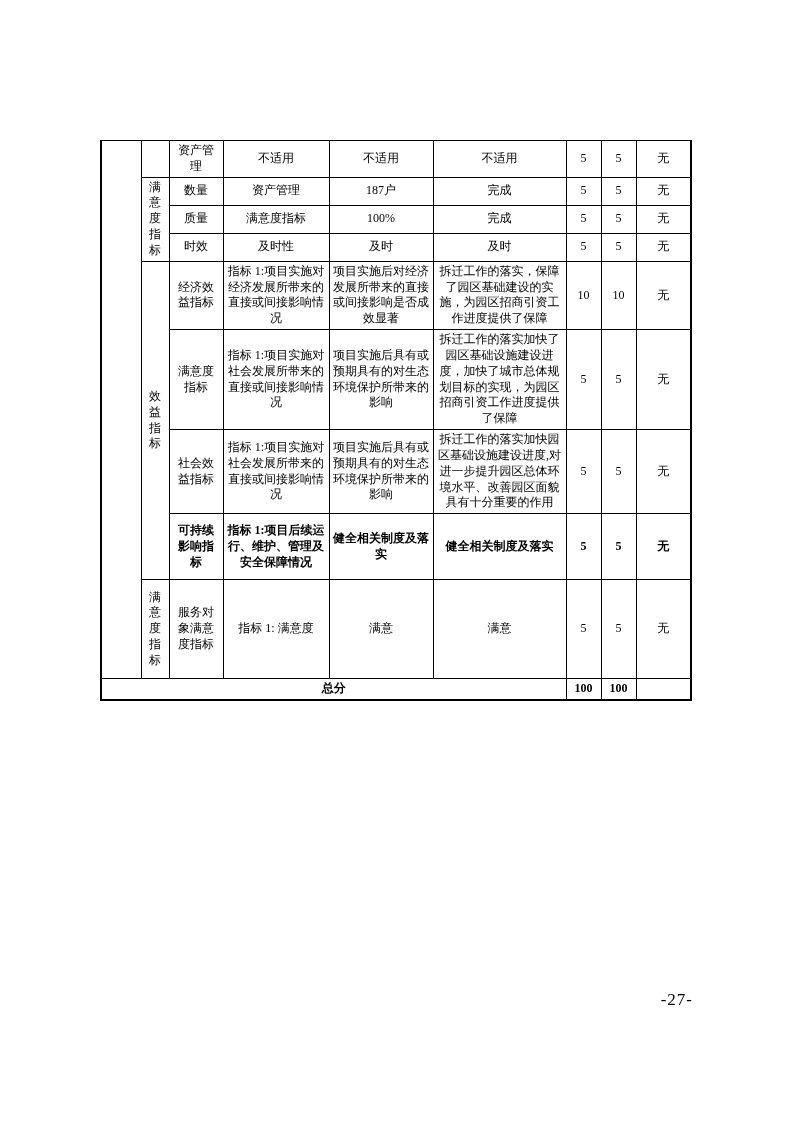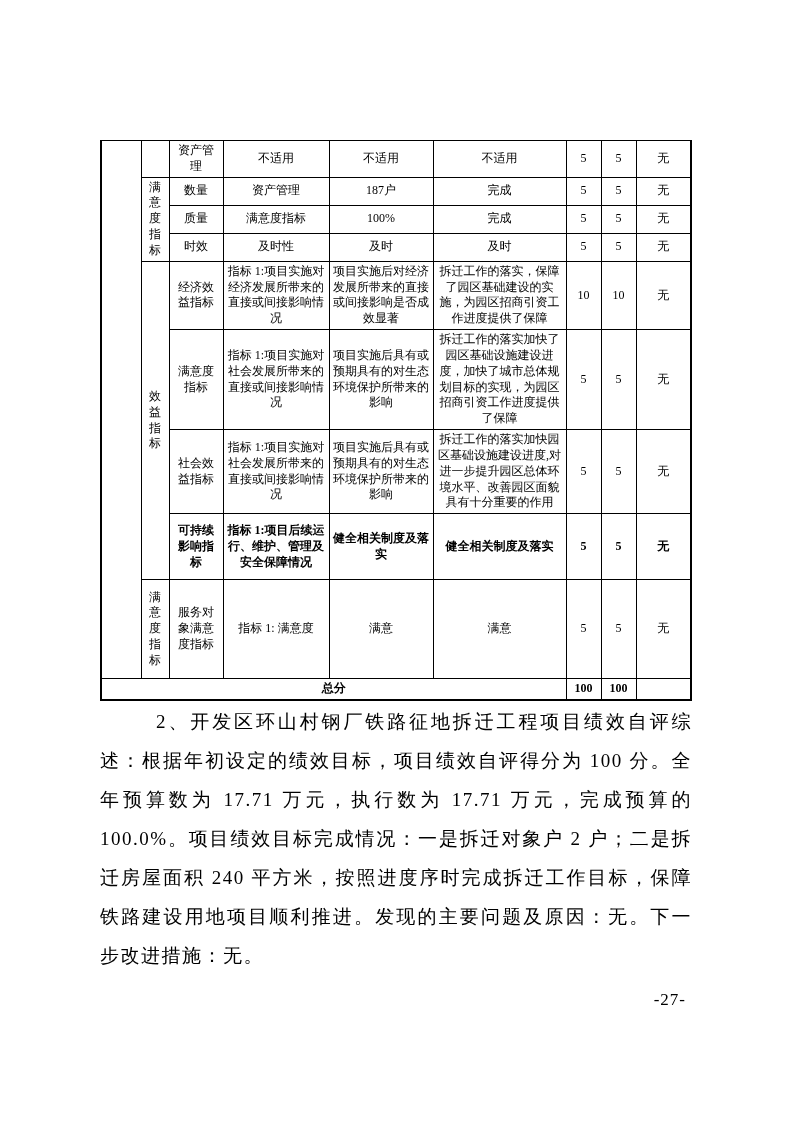--- a/index.html
+++ b/index.html
@@ -39,21 +39,21 @@
 
   
   .body-text {
     position:absolute; left:100px; top:702px; width:592px;
     font-size:19px; line-height:39px; letter-spacing:1.5px;
     text-align:justify; text-indent:56px;
   }
 
   
   .page-number {
-    position:absolute; top:990px; right:107px;
+    position:absolute; top:990px; right:100px;
     font-size:17px; letter-spacing:1px;
   }
 </style>
 </head>
 <body>
 
 <div class="page">
 
   <div class="table-wrap">
     <table class="perf">
@@ -167,17 +167,16 @@
         <tr class="h-total">
           <td colspan="6">总分</td>
           <td>100</td>
           <td>100</td>
           <td></td>
         </tr>
       </tbody>
     </table>
   </div>
 
-  <div class="body-text">2、开发区环山村钢厂铁路征地拆迁工程项目绩效自评综述：根据年初设定的绩效目标，项目绩效自评得分为 100 分。全年预算数为 17.71 万元，执行数为 17.71 万元，完成预算的 100.0%。项目绩效目标完成情况：一是拆迁对象户 2 户；二是拆迁房屋面积 240 平方米，按照进度序时完成拆迁工作目标，保障铁路建设用地项目顺利推进。发现的主要问题及原因：无。下一步改进措施：无。</div>
 
   <div class="page-number">-27-</div>
 
 </div>
 
 </body></html>

